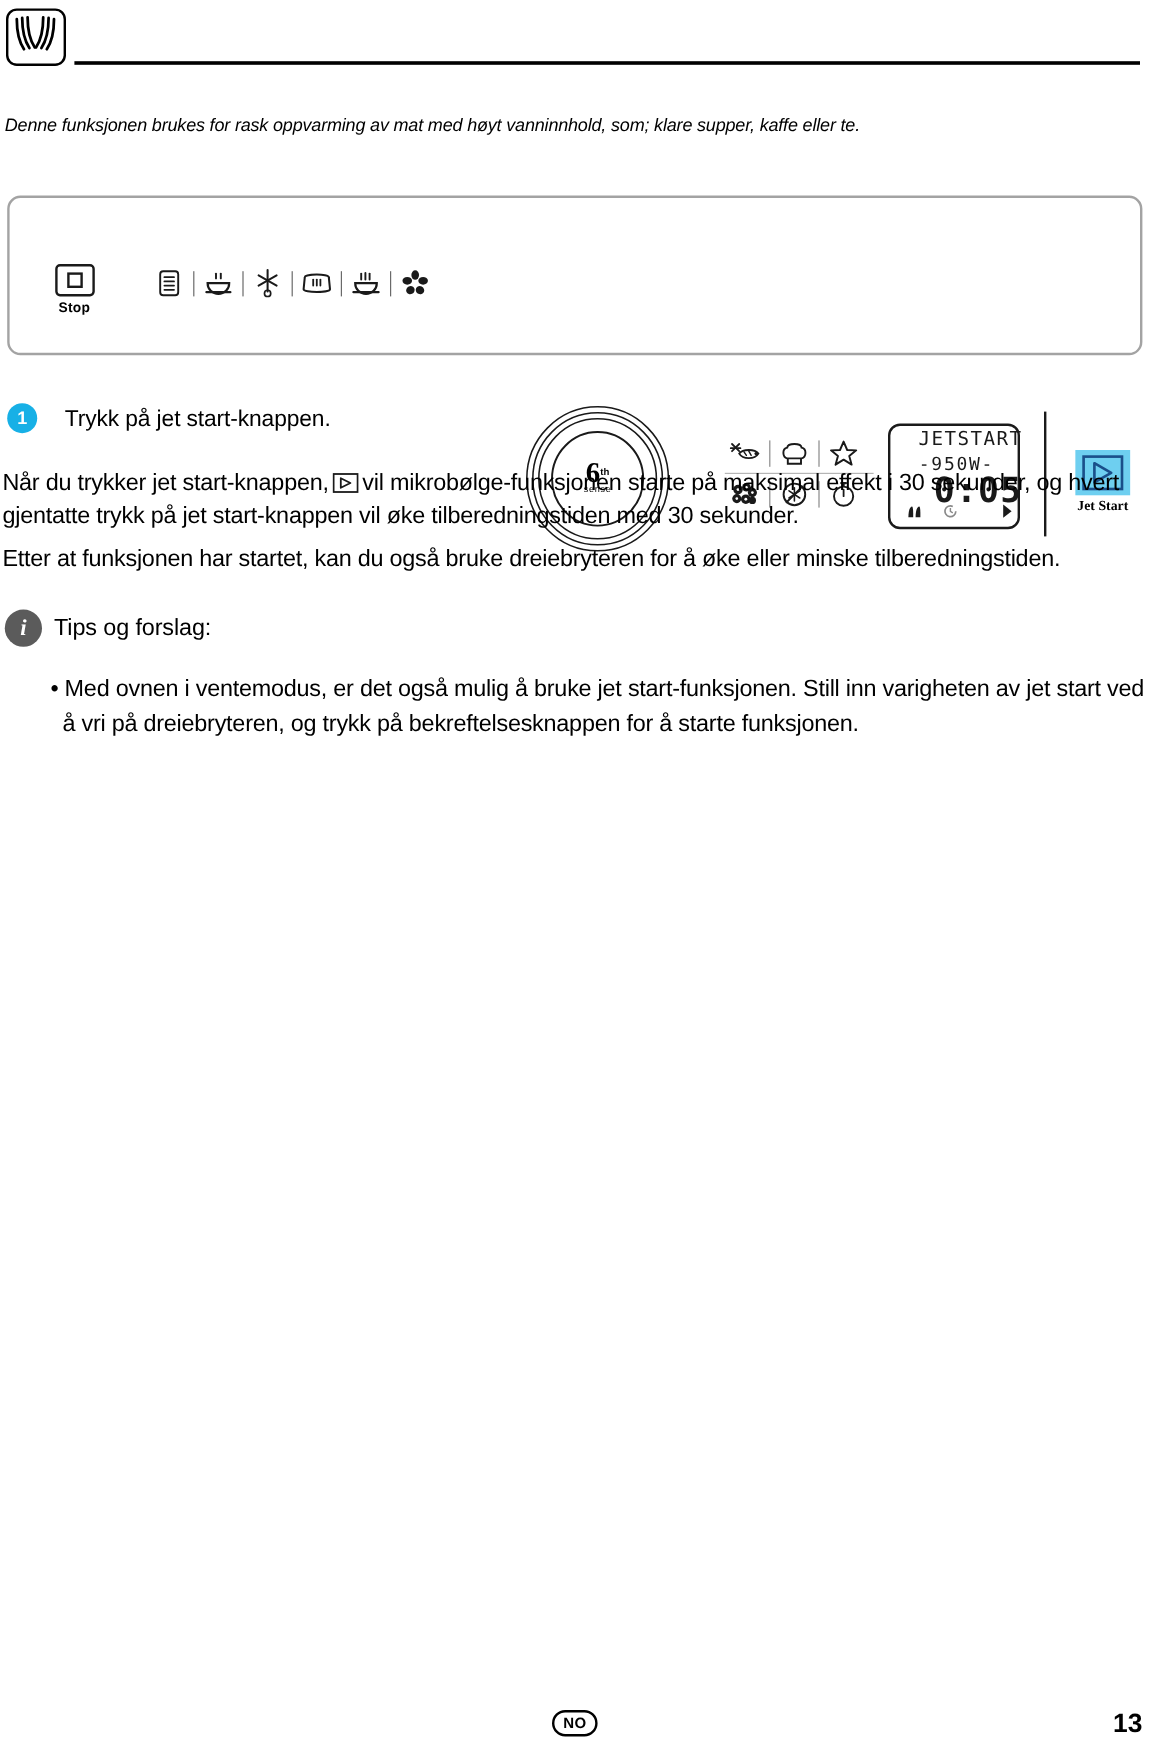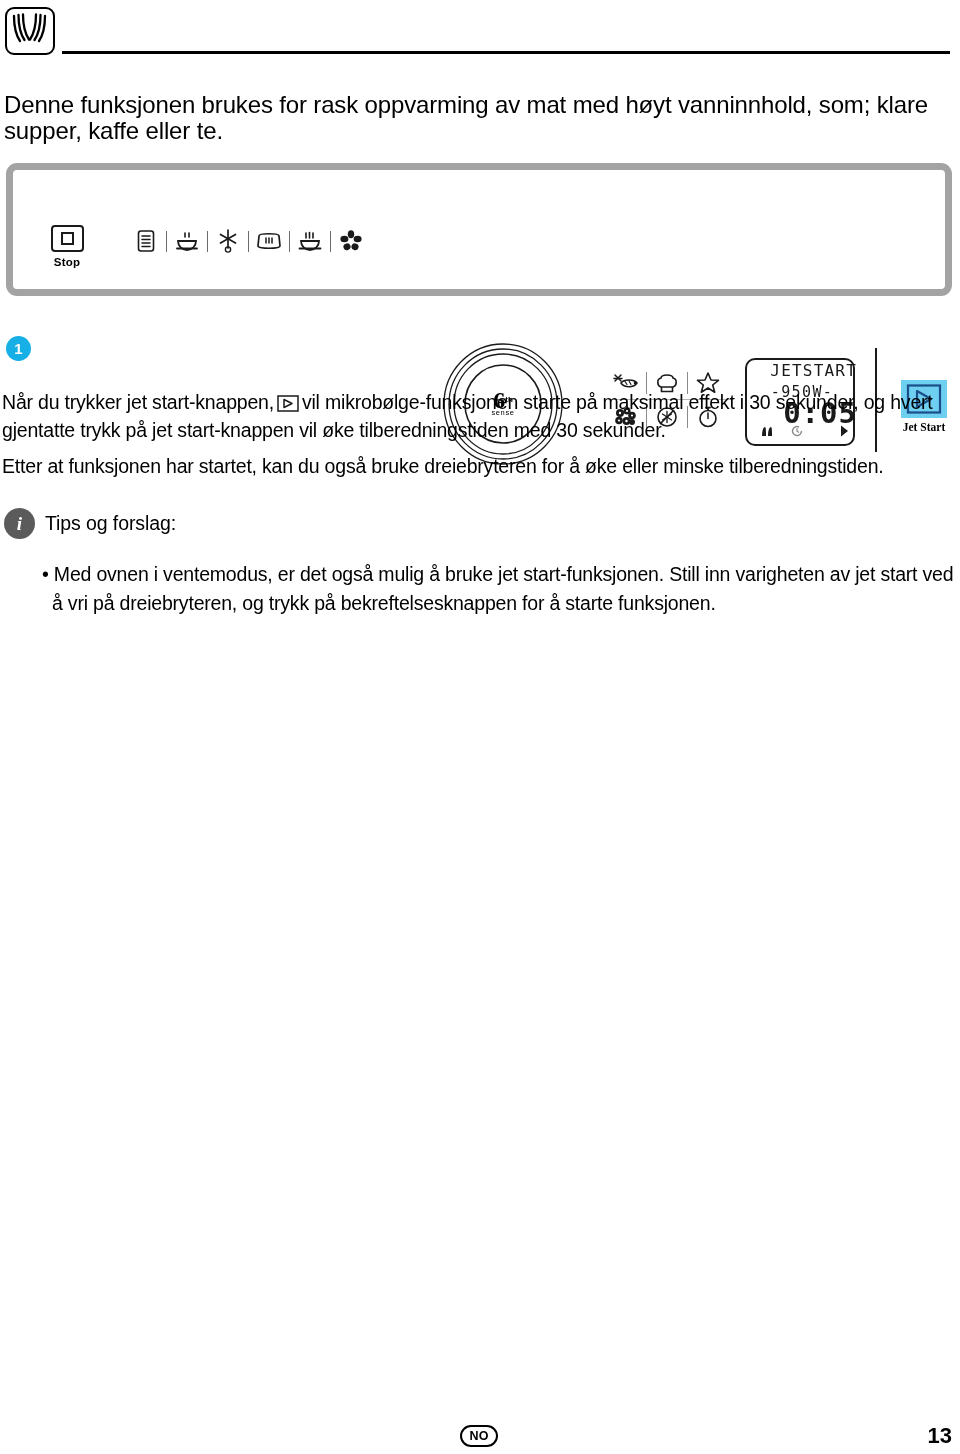--- a/index.html
+++ b/index.html
@@ -47,32 +47,33 @@
     width: 888px;
     height: 3px;
     background: #000;
   }
 
   
   .intro {
     position: absolute;
     left: 4px; top: 92px;
     width: 950px;
-    font-size: 24px;
+    font-size: 15px;
     line-height: 26px;
     letter-spacing: -0.15px;
+    font-style: italic;
   }
 
   
   .panel {
     position: absolute;
     left: 6px; top: 163px;
     width: 946px;
     height: 133px;
-    border: 7px solid #a3a3a3;
+    border: 2px solid #a3a3a3;
     border-radius: 11px;
     box-sizing: border-box;
     background: #fff;
   }
   .panel-inner { position: absolute; left: 0; top: 0; width: 100%; height: 100%; }
 
   
   .stop-wrap {
     position: absolute;
     left: 24px; top: 55px;
@@ -581,20 +582,21 @@
         </svg>
       </div>
       <div class="jet-label">Jet Start</div>
     </div>
 
   </div>
 </div>
 
 <div class="step">
   <div class="step-badge">1</div>
+  <div class="step-text">Trykk på jet start-knappen.</div>
 </div>
 
 <div class="para para-a">
   <span>Når du trykker jet start-knappen,</span><span class="inline-play"><svg width="22" height="17" viewBox="0 0 22 17">
         <rect x="1" y="1" width="20" height="15" fill="none" stroke="#1a1a1a" stroke-width="1.5"></rect>
         <path d="M7 4.5 L15 8.5 L7 12.5 Z" fill="none" stroke="#1a1a1a" stroke-width="1.5" stroke-linejoin="round"></path>
       </svg></span><span>vil mikrobølge-funksjonen starte på maksimal effekt i 30 sekunder, og hvert gjentatte trykk på jet start-knappen vil øke tilberedningstiden med 30 sekunder.</span>
 </div>
 
 <div class="para para-b">Etter at funksjonen har startet, kan du også bruke dreiebryteren for å øke eller minske tilberedningstiden.</div>

